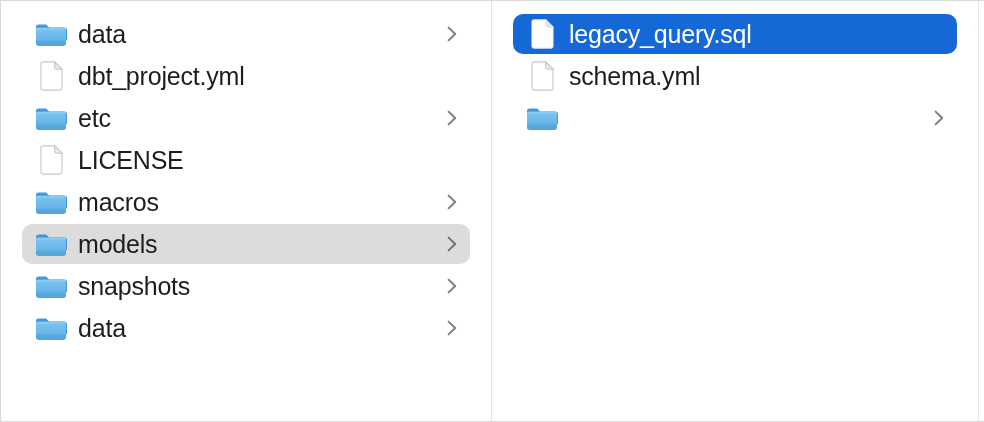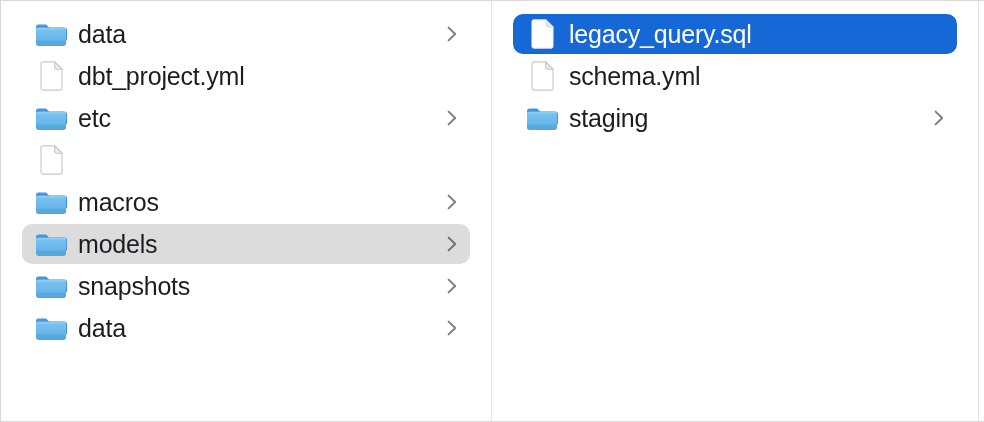--- a/index.html
+++ b/index.html
@@ -134,20 +134,21 @@
   </svg>
         </span>
   </div>
       <div class="row">
     <span class="icon-box">
           <svg viewBox="0 0 23 30" width="23" height="30" aria-hidden="true">
     <path class="file-outline" d="M2.9 0.9 a1.9 1.9 0 0 0 -1.9 1.9 v24.4 a1.9 1.9 0 0 0 1.9 1.9 h17.2 a1.9 1.9 0 0 0 1.9 -1.9 V8.2 L14.7 0.9 Z" fill="#ffffff" stroke="#c7c7c7" stroke-width="1.1" stroke-linejoin="round"></path>
     <path class="file-fold" d="M14.7 0.9 v5.4 a1.9 1.9 0 0 0 1.9 1.9 h5.4 z" fill="#ececec" stroke="#c7c7c7" stroke-width="1.1" stroke-linejoin="round"></path>
   </svg>
         </span>
+    <span class="label">LICENSE</span>
     <span class="chevron hidden">
           <svg viewBox="0 0 10 16" width="10" height="16" aria-hidden="true">
     <path d="M1.6 1.6 L8.2 8 L1.6 14.4" fill="none" stroke="currentColor" stroke-width="1.9" stroke-linecap="round" stroke-linejoin="round"></path>
   </svg>
         </span>
   </div>
       <div class="row">
     <span class="icon-box">
           <svg viewBox="0 0 32 26" width="32" height="26" aria-hidden="true">
     <defs>
@@ -279,21 +280,20 @@
         <stop offset="0.68" stop-color="#66b5e9"></stop>
         <stop offset="0.72" stop-color="#58aade"></stop>
         <stop offset="1" stop-color="#54a6da"></stop>
       </linearGradient>
     </defs>
     <path d="M1 6.3 q0 -2.8 2.8 -2.8 h7.3 l3 2.9 h15.1 q2.8 0 2.8 2.8 v10 h-31 z" fill="#4396dc"></path>
     <rect x="1" y="6.8" width="30" height="18.2" rx="2.7" fill="url(#folderGrad)"></rect>
     <rect x="1" y="6.8" width="30" height="2" rx="1" fill="#8ccdf4" opacity="0.8"></rect>
   </svg>
         </span>
-    <span class="label">staging</span>
     <span class="chevron">
           <svg viewBox="0 0 10 16" width="10" height="16" aria-hidden="true">
     <path d="M1.6 1.6 L8.2 8 L1.6 14.4" fill="none" stroke="currentColor" stroke-width="1.9" stroke-linecap="round" stroke-linejoin="round"></path>
   </svg>
         </span>
   </div>
     </div>
   <div class="column-divider"></div>
   <div class="column column-3"></div>
 </div>

